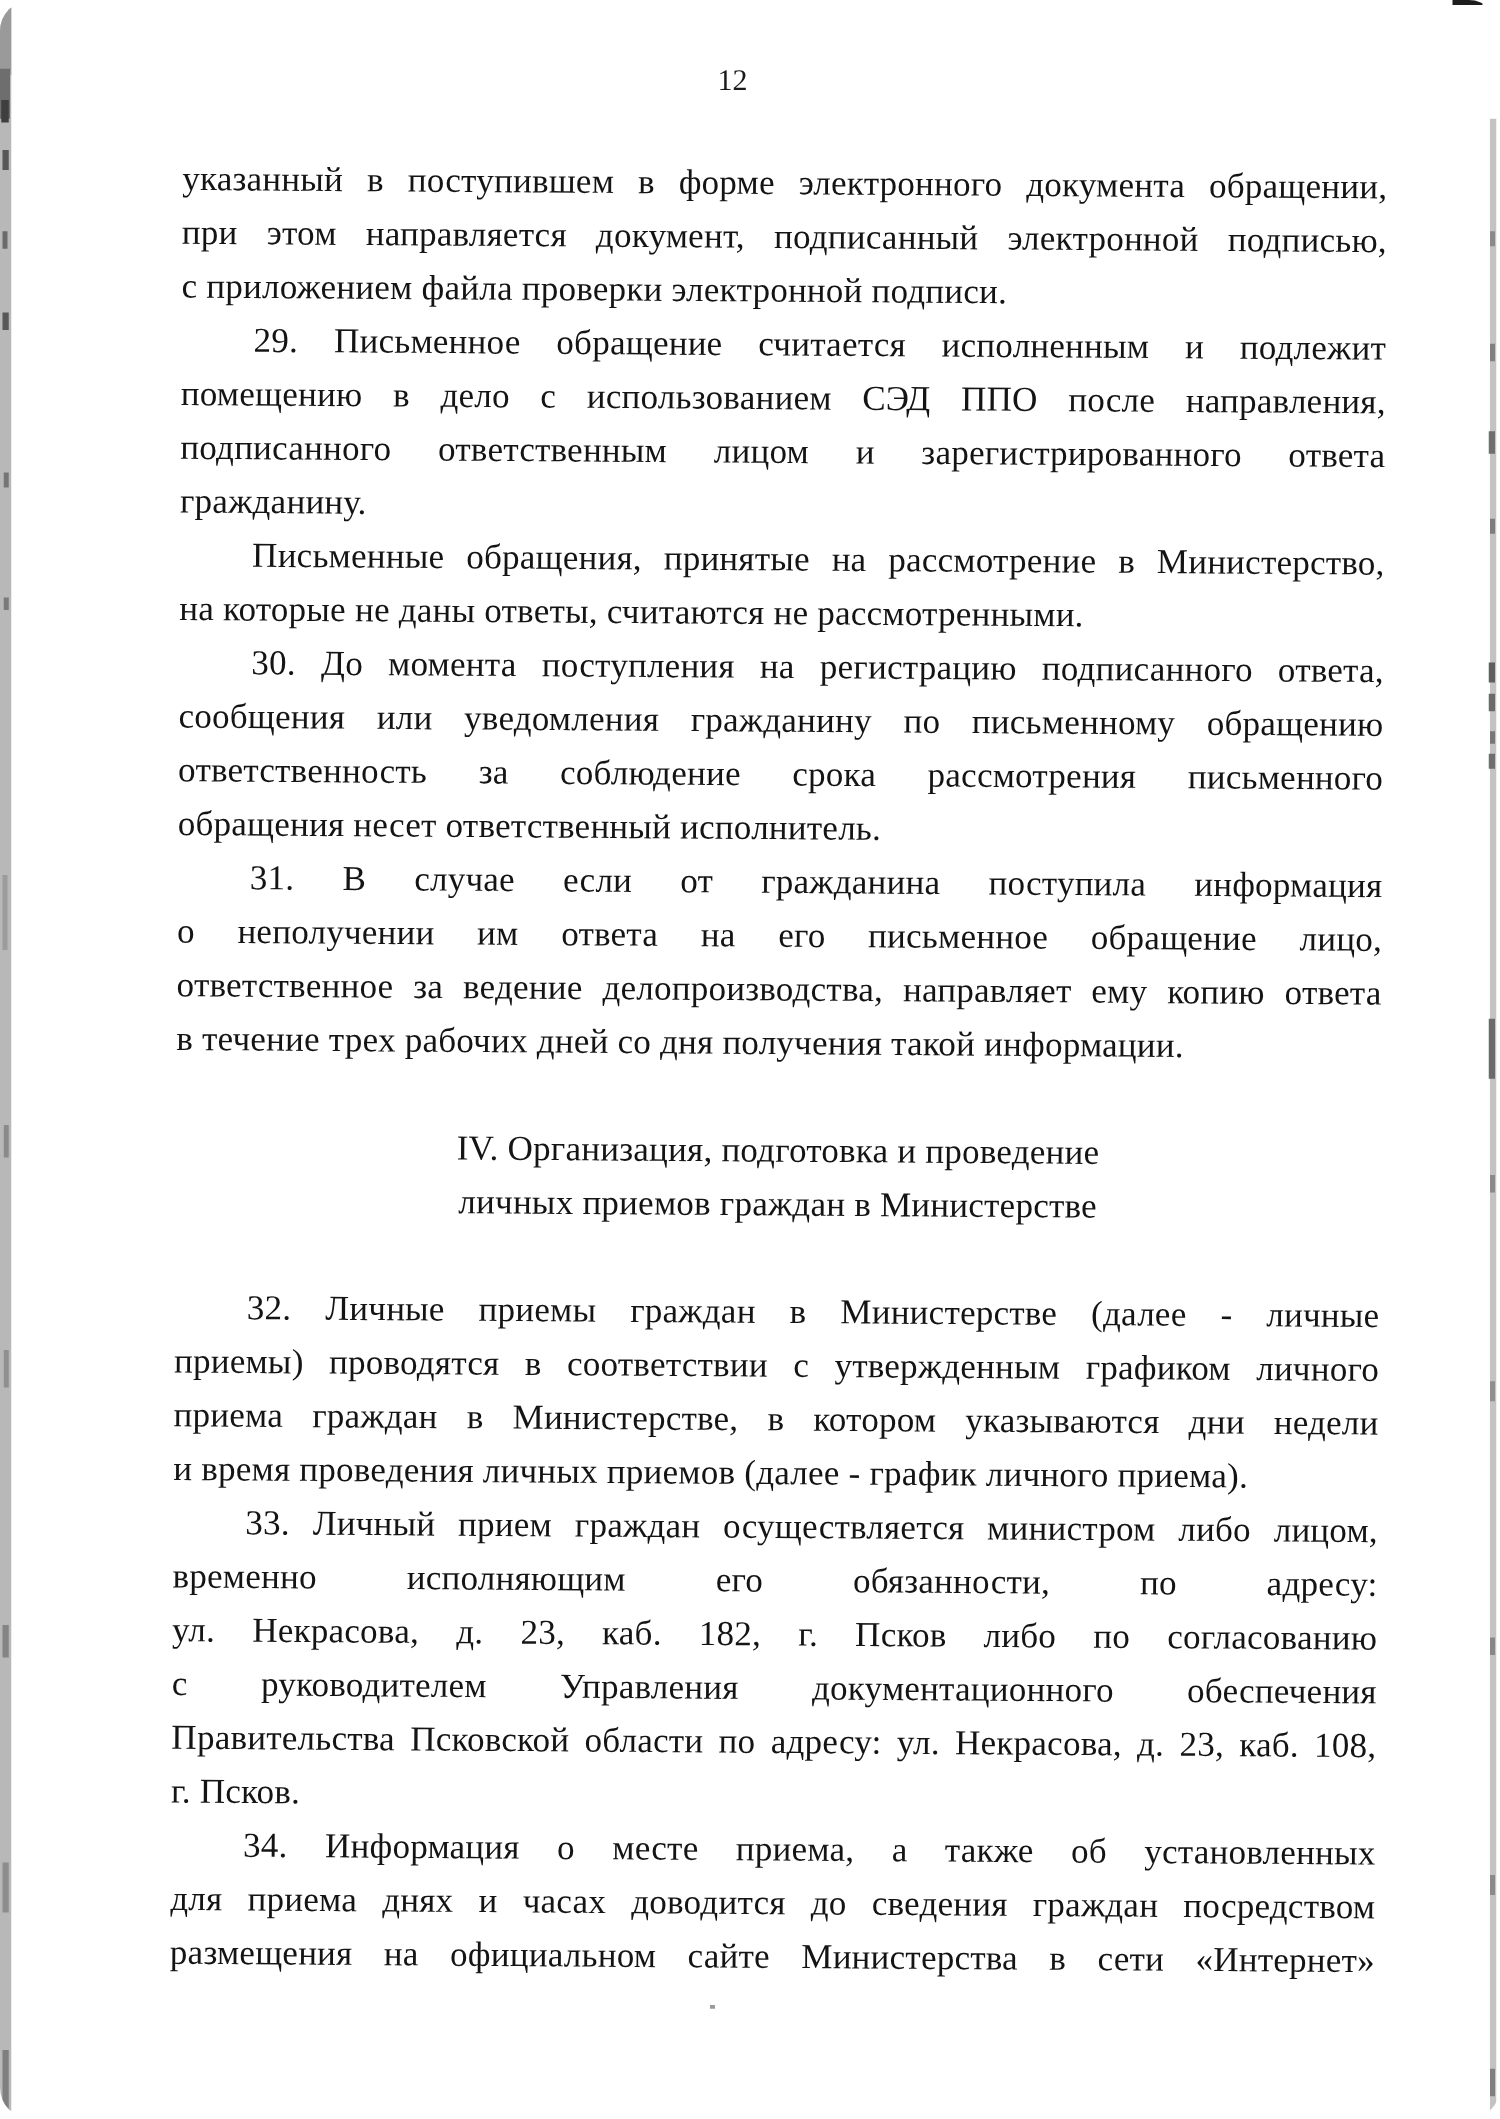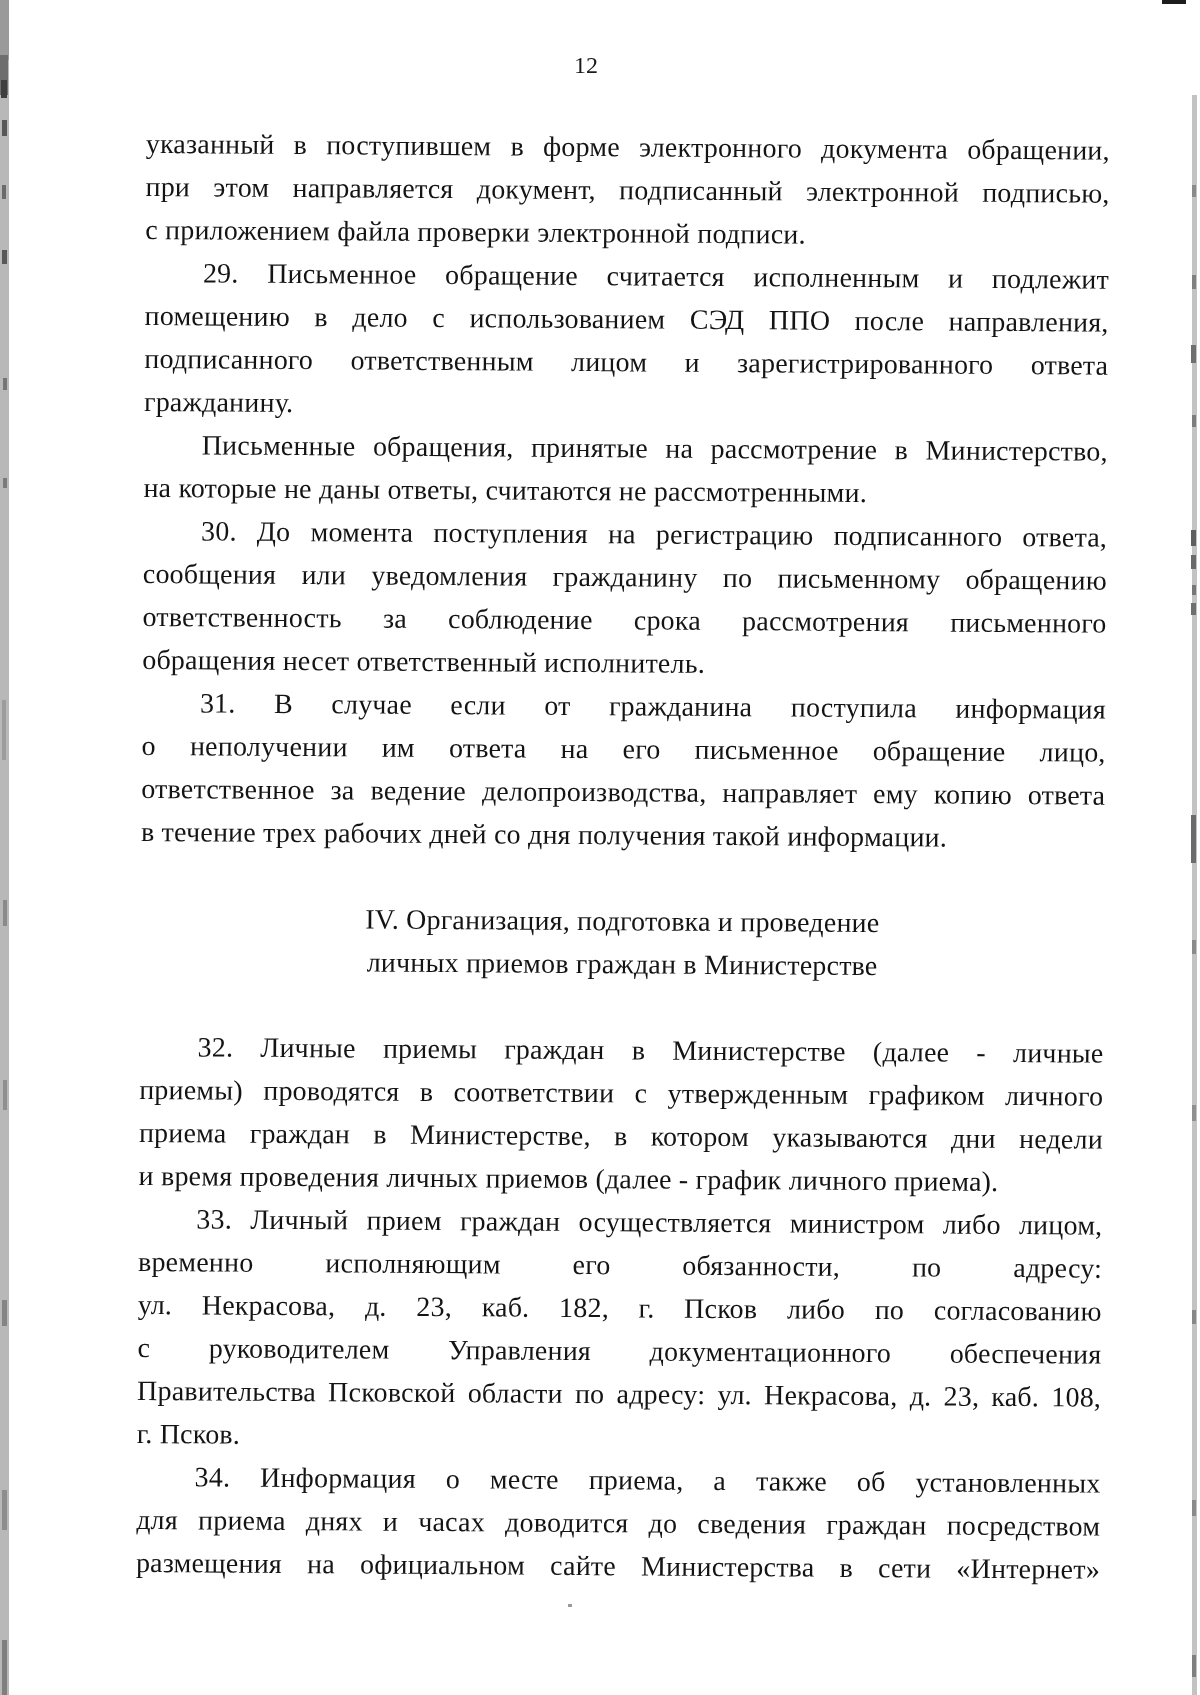--- a/index.html
+++ b/index.html
@@ -4,20 +4,21 @@
 <style>
   html, body { margin: 0; padding: 0; background: #ffffff; }
   .page {
     position: relative;
     width: 1200px;
     height: 1695px;
     background: #ffffff;
     overflow: hidden;
     font-family: "Liberation Serif", serif;
     color: #141414;
+    border-radius: 25px;
   }
   
   .text-stack {
     position: absolute;
     left: 146px;
     top: 122px;
     width: 964px;
     transform: rotate(0.4deg);
     transform-origin: 0 0;
   }

